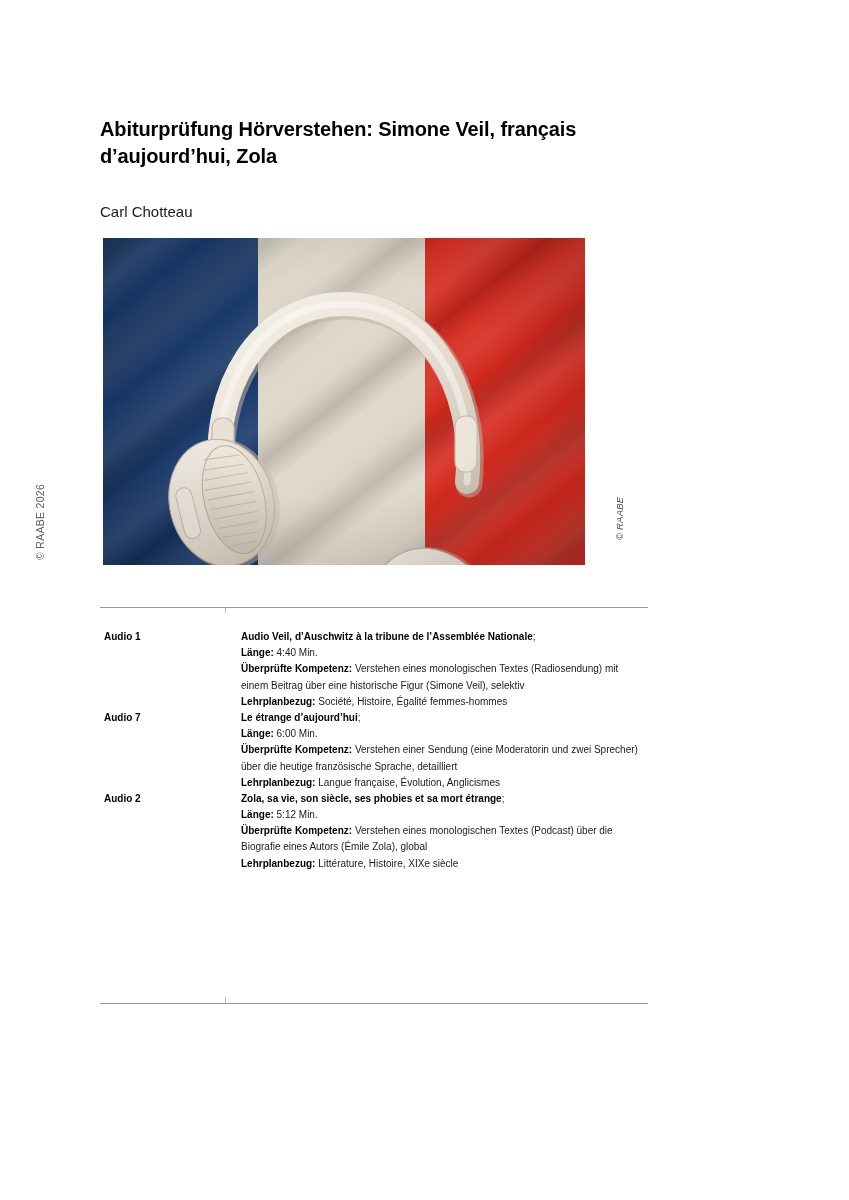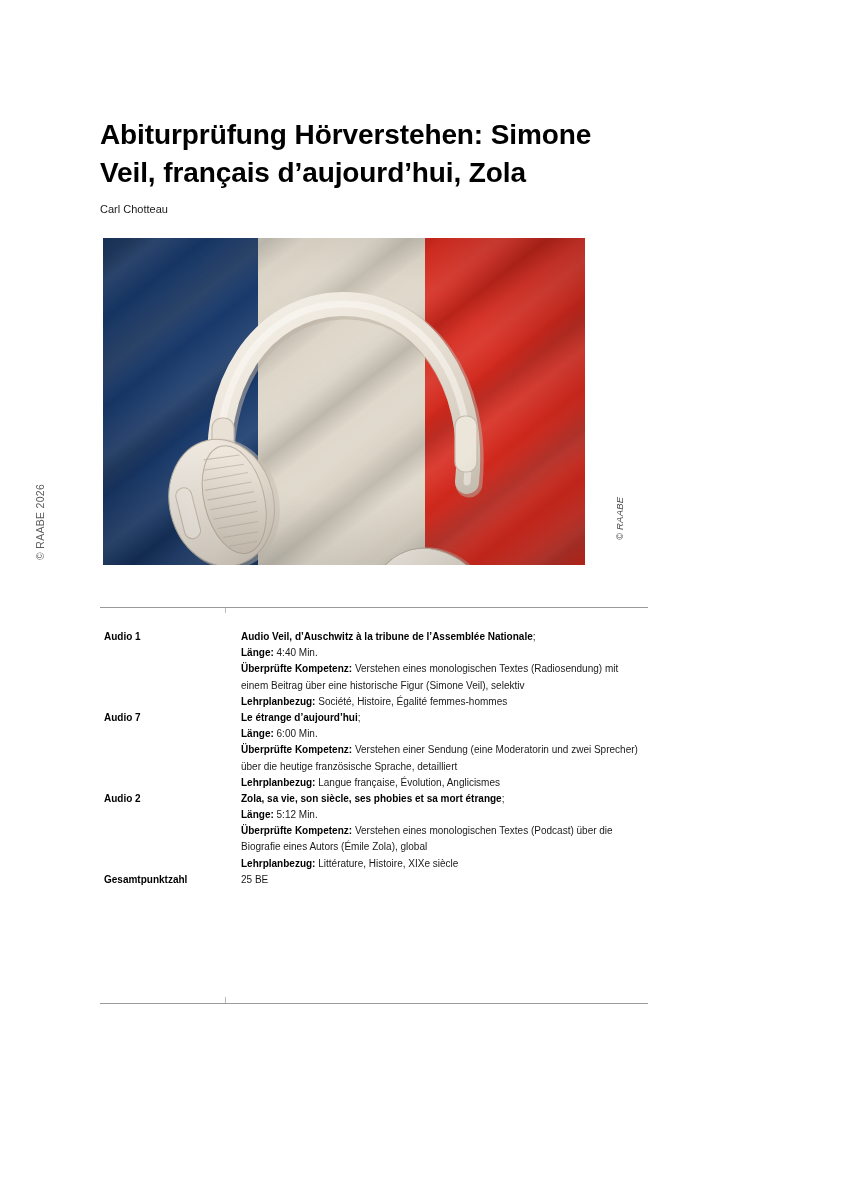--- a/index.html
+++ b/index.html
@@ -36,31 +36,31 @@
     color: #5b5b5b;
     letter-spacing: 0.3px;
   }
 
   
   .doc-title {
     position: absolute;
     left: 100px;
     top: 116px;
     width: 520px;
-    font-size: 28px;
+    font-size: 20px;
     font-weight: bold;
     line-height: 1.36;
     letter-spacing: -0.1px;
     color: #000000;
   }
   .doc-author {
     position: absolute;
     left: 100px;
     top: 203px;
-    font-size: 11px;
+    font-size: 15px;
     font-weight: normal;
     color: #1a1a1a;
   }
 
   
   .photo {
     position: absolute;
     left: 103px;
     top: 238px;
     width: 482px;
@@ -300,22 +300,16 @@
       </tr>
       <tr>
         <td class="label">Audio 2</td>
         <td class="value">
           <span class="blk"><b>Zola, sa vie, son siècle, ses phobies et sa mort étrange</b>;</span>
           <span class="blk"><b>Länge:</b> 5:12 Min.</span>
           <span class="blk"><b>Überprüfte Kompetenz:</b> Verstehen eines monologischen Textes (Podcast) über die Biografie eines Autors (Émile Zola), global</span>
           <span class="blk"><b>Lehrplanbezug:</b> Littérature, Histoire, XIXe siècle</span>
         </td>
       </tr>
-      <tr>
-        <td class="label">Gesamtpunktzahl</td>
-        <td class="value">
-          <span class="blk">25 BE</span>
-        </td>
-      </tr>
     </tbody>
 </table>
 
 <div class="bottom-rule"></div>
 
 </body></html>

